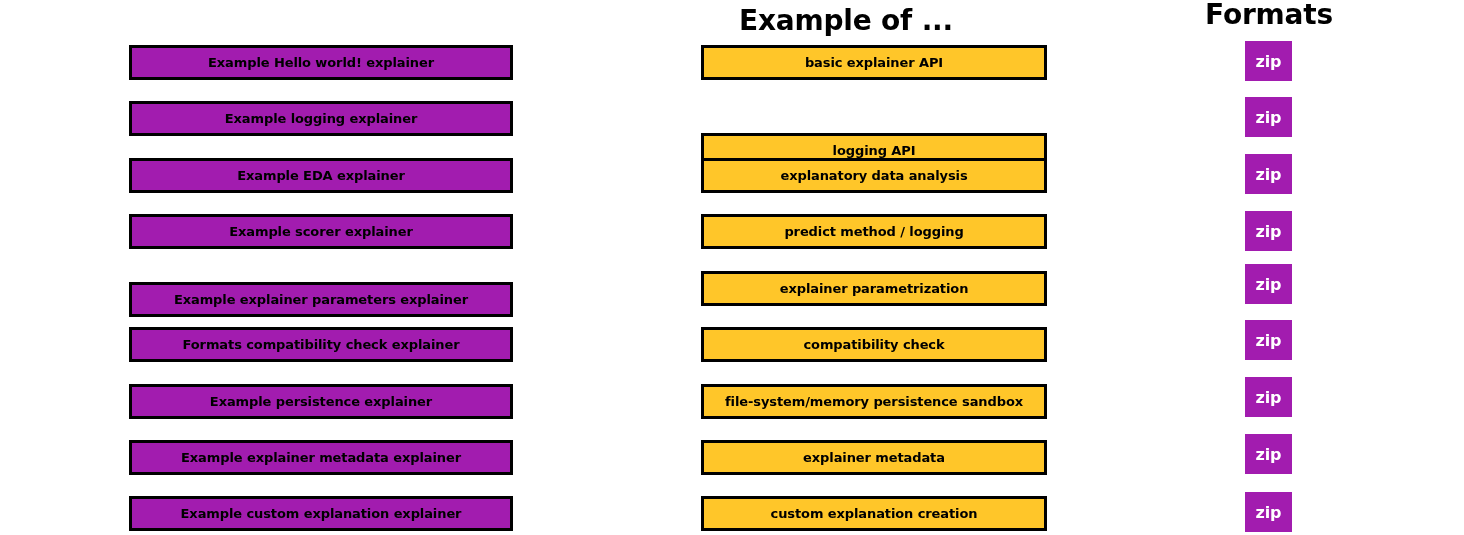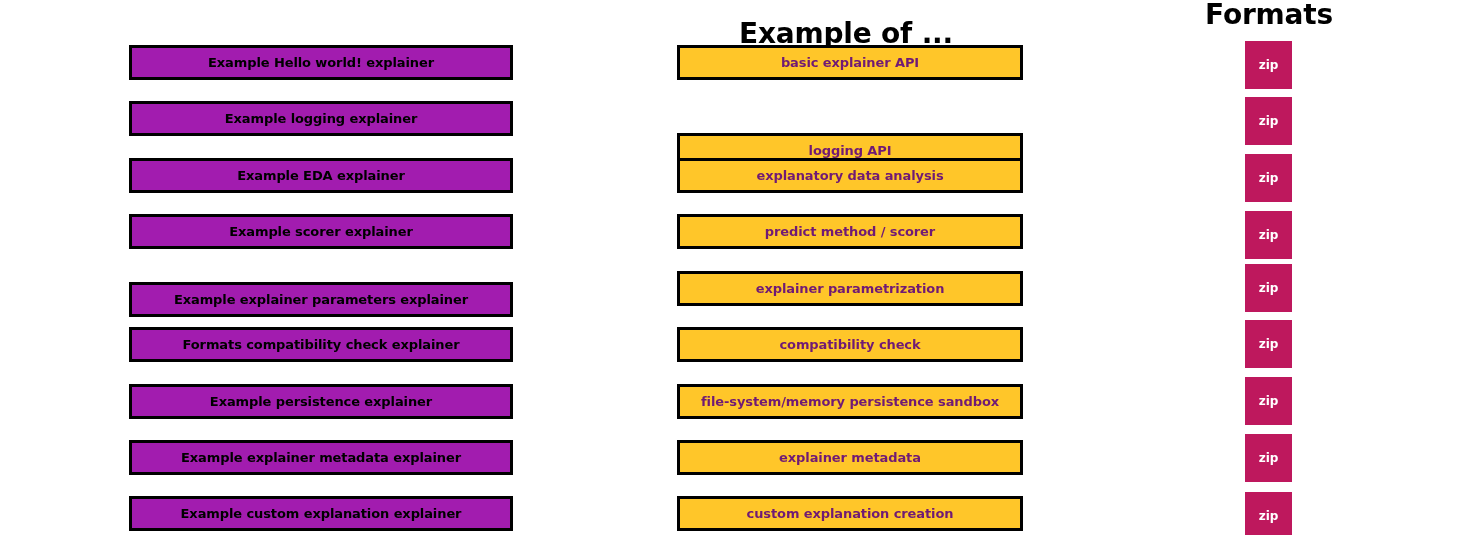--- a/index.html
+++ b/index.html
@@ -36,21 +36,21 @@
     left: 129px;
     width: 384px;
     top: 3px;
     font-size: 28px;
     line-height: 34px;
     text-align: center;
   }
   .heading-examples {
     left: 673px;
     width: 346px;
-    top: 17px;
+    top: 4px;
     font-size: 28px;
     line-height: 34px;
     text-align: center;
   }
   .heading-formats {
     left: 1174px;
     width: 190px;
     top: -2px;
     font-size: 28px;
     line-height: 34px;
@@ -75,35 +75,35 @@
 
   .node-explainer {
     left: 129px;
     width: 384px;
     height: 35px;
     background: #a21caf;
     color: #000000;
   }
 
   .node-example {
-    left: 677px;
+    left: 701px;
     width: 346px;
     height: 35px;
     background: #ffc629;
-    color: #701a75;
+    color: #000000;
   }
 
   .node-format {
     left: 1245px;
     width: 47px;
-    height: 48px;
-    background: #be185d;
+    height: 40px;
+    background: #a21caf;
     color: #ffffff;
     border: none;
-    font-size: 12px;
+    font-size: 16px;
     font-weight: bold;
   }
 
   
 </style>
 </head>
 <body>
 
 <div class="board">
 
@@ -116,21 +116,21 @@
       <div class="node node-explainer" style="top: 45px;">Example Hello world! explainer</div>
       <div class="node node-example" style="top: 45px;">basic explainer API</div>
       <div class="node node-format" style="top: 41px;">zip</div>
       <div class="node node-explainer" style="top: 101px;">Example logging explainer</div>
       <div class="node node-example" style="top: 101px; margin-top: 32px;">logging API</div>
       <div class="node node-format" style="top: 97px;">zip</div>
       <div class="node node-explainer" style="top: 158px;">Example EDA explainer</div>
       <div class="node node-example" style="top: 158px;">explanatory data analysis</div>
       <div class="node node-format" style="top: 154px;">zip</div>
       <div class="node node-explainer" style="top: 214px;">Example scorer explainer</div>
-      <div class="node node-example" style="top: 214px;">predict method / scorer</div>
+      <div class="node node-example" style="top: 214px;">predict method / logging</div>
       <div class="node node-format" style="top: 211px;">zip</div>
       <div class="node node-explainer" style="top: 282px;">Example explainer parameters explainer</div>
       <div class="node node-example" style="top: 271px;">explainer parametrization</div>
       <div class="node node-format" style="top: 264px;">zip</div>
       <div class="node node-explainer" style="top: 327px;">Formats compatibility check explainer</div>
       <div class="node node-example" style="top: 327px;">compatibility check</div>
       <div class="node node-format" style="top: 320px;">zip</div>
       <div class="node node-explainer" style="top: 384px;">Example persistence explainer</div>
       <div class="node node-example" style="top: 384px;">file-system/memory persistence sandbox</div>
       <div class="node node-format" style="top: 377px;">zip</div>

